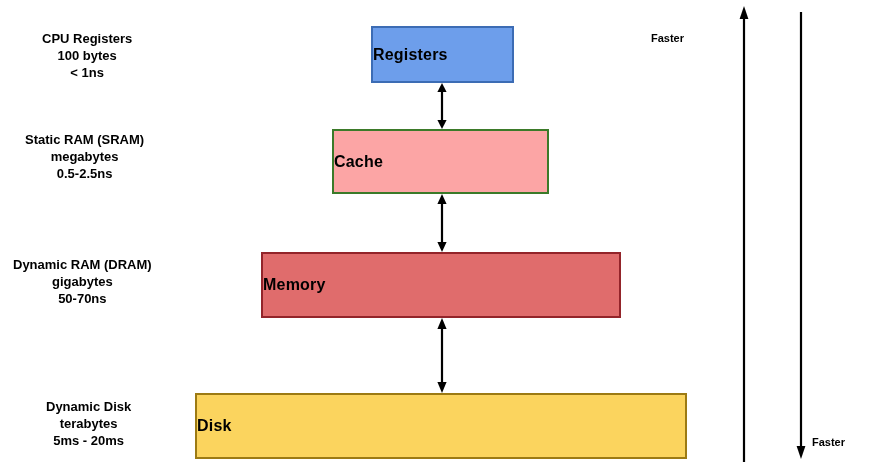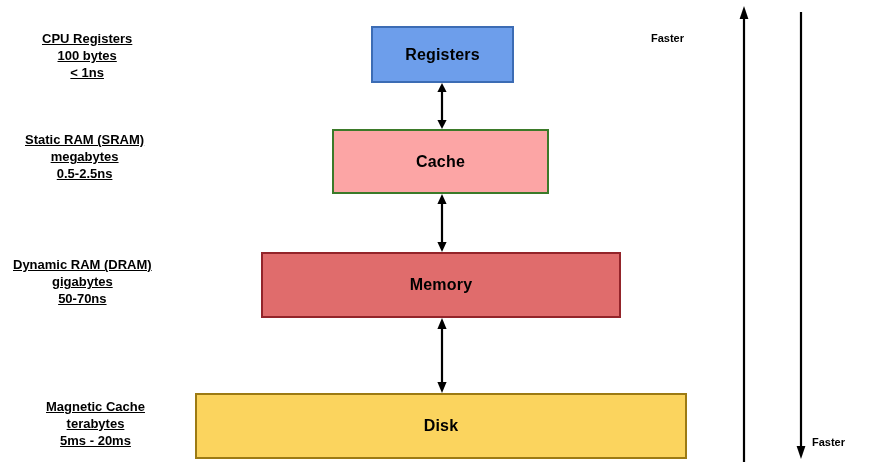--- a/index.html
+++ b/index.html
@@ -22,33 +22,31 @@
 
   
   .side-label {
     position: absolute;
     text-align: center;
     font-weight: bold;
     font-size: 13px;
     line-height: 17px;
     color: #000000;
     white-space: nowrap;
-    text-decoration: underline;
   }
   .side-label .ln { display: block; }
 
   
   .tier {
     position: absolute;
     box-sizing: border-box;
     border-style: solid;
     border-width: 2px;
     display: flex;
     align-items: center;
-    justify-content: center;
   }
   .tier-label {
     font-weight: bold;
     font-size: 16px;
     color: #000000;
     letter-spacing: 0.2px;
   }
 
   .tier-registers {
     left: 371px; top: 26px; width: 143px; height: 57px;
@@ -112,21 +110,21 @@
     <span class="ln">0.5-2.5ns</span>
   </div>
 
   <div class="side-label" style="left:13px; top:256px;">
     <span class="ln">Dynamic RAM (DRAM)</span>
     <span class="ln">gigabytes</span>
     <span class="ln">50-70ns</span>
   </div>
 
   <div class="side-label" style="left:46px; top:398px;">
-    <span class="ln">Magnetic Cache</span>
+    <span class="ln">Dynamic Disk</span>
     <span class="ln">terabytes</span>
     <span class="ln">5ms - 20ms</span>
   </div>
 
   <div class="tier tier-registers">
     <span class="tier-label">Registers</span>
   </div>
 
   <div class="tier tier-cache">
     <span class="tier-label">Cache</span>

